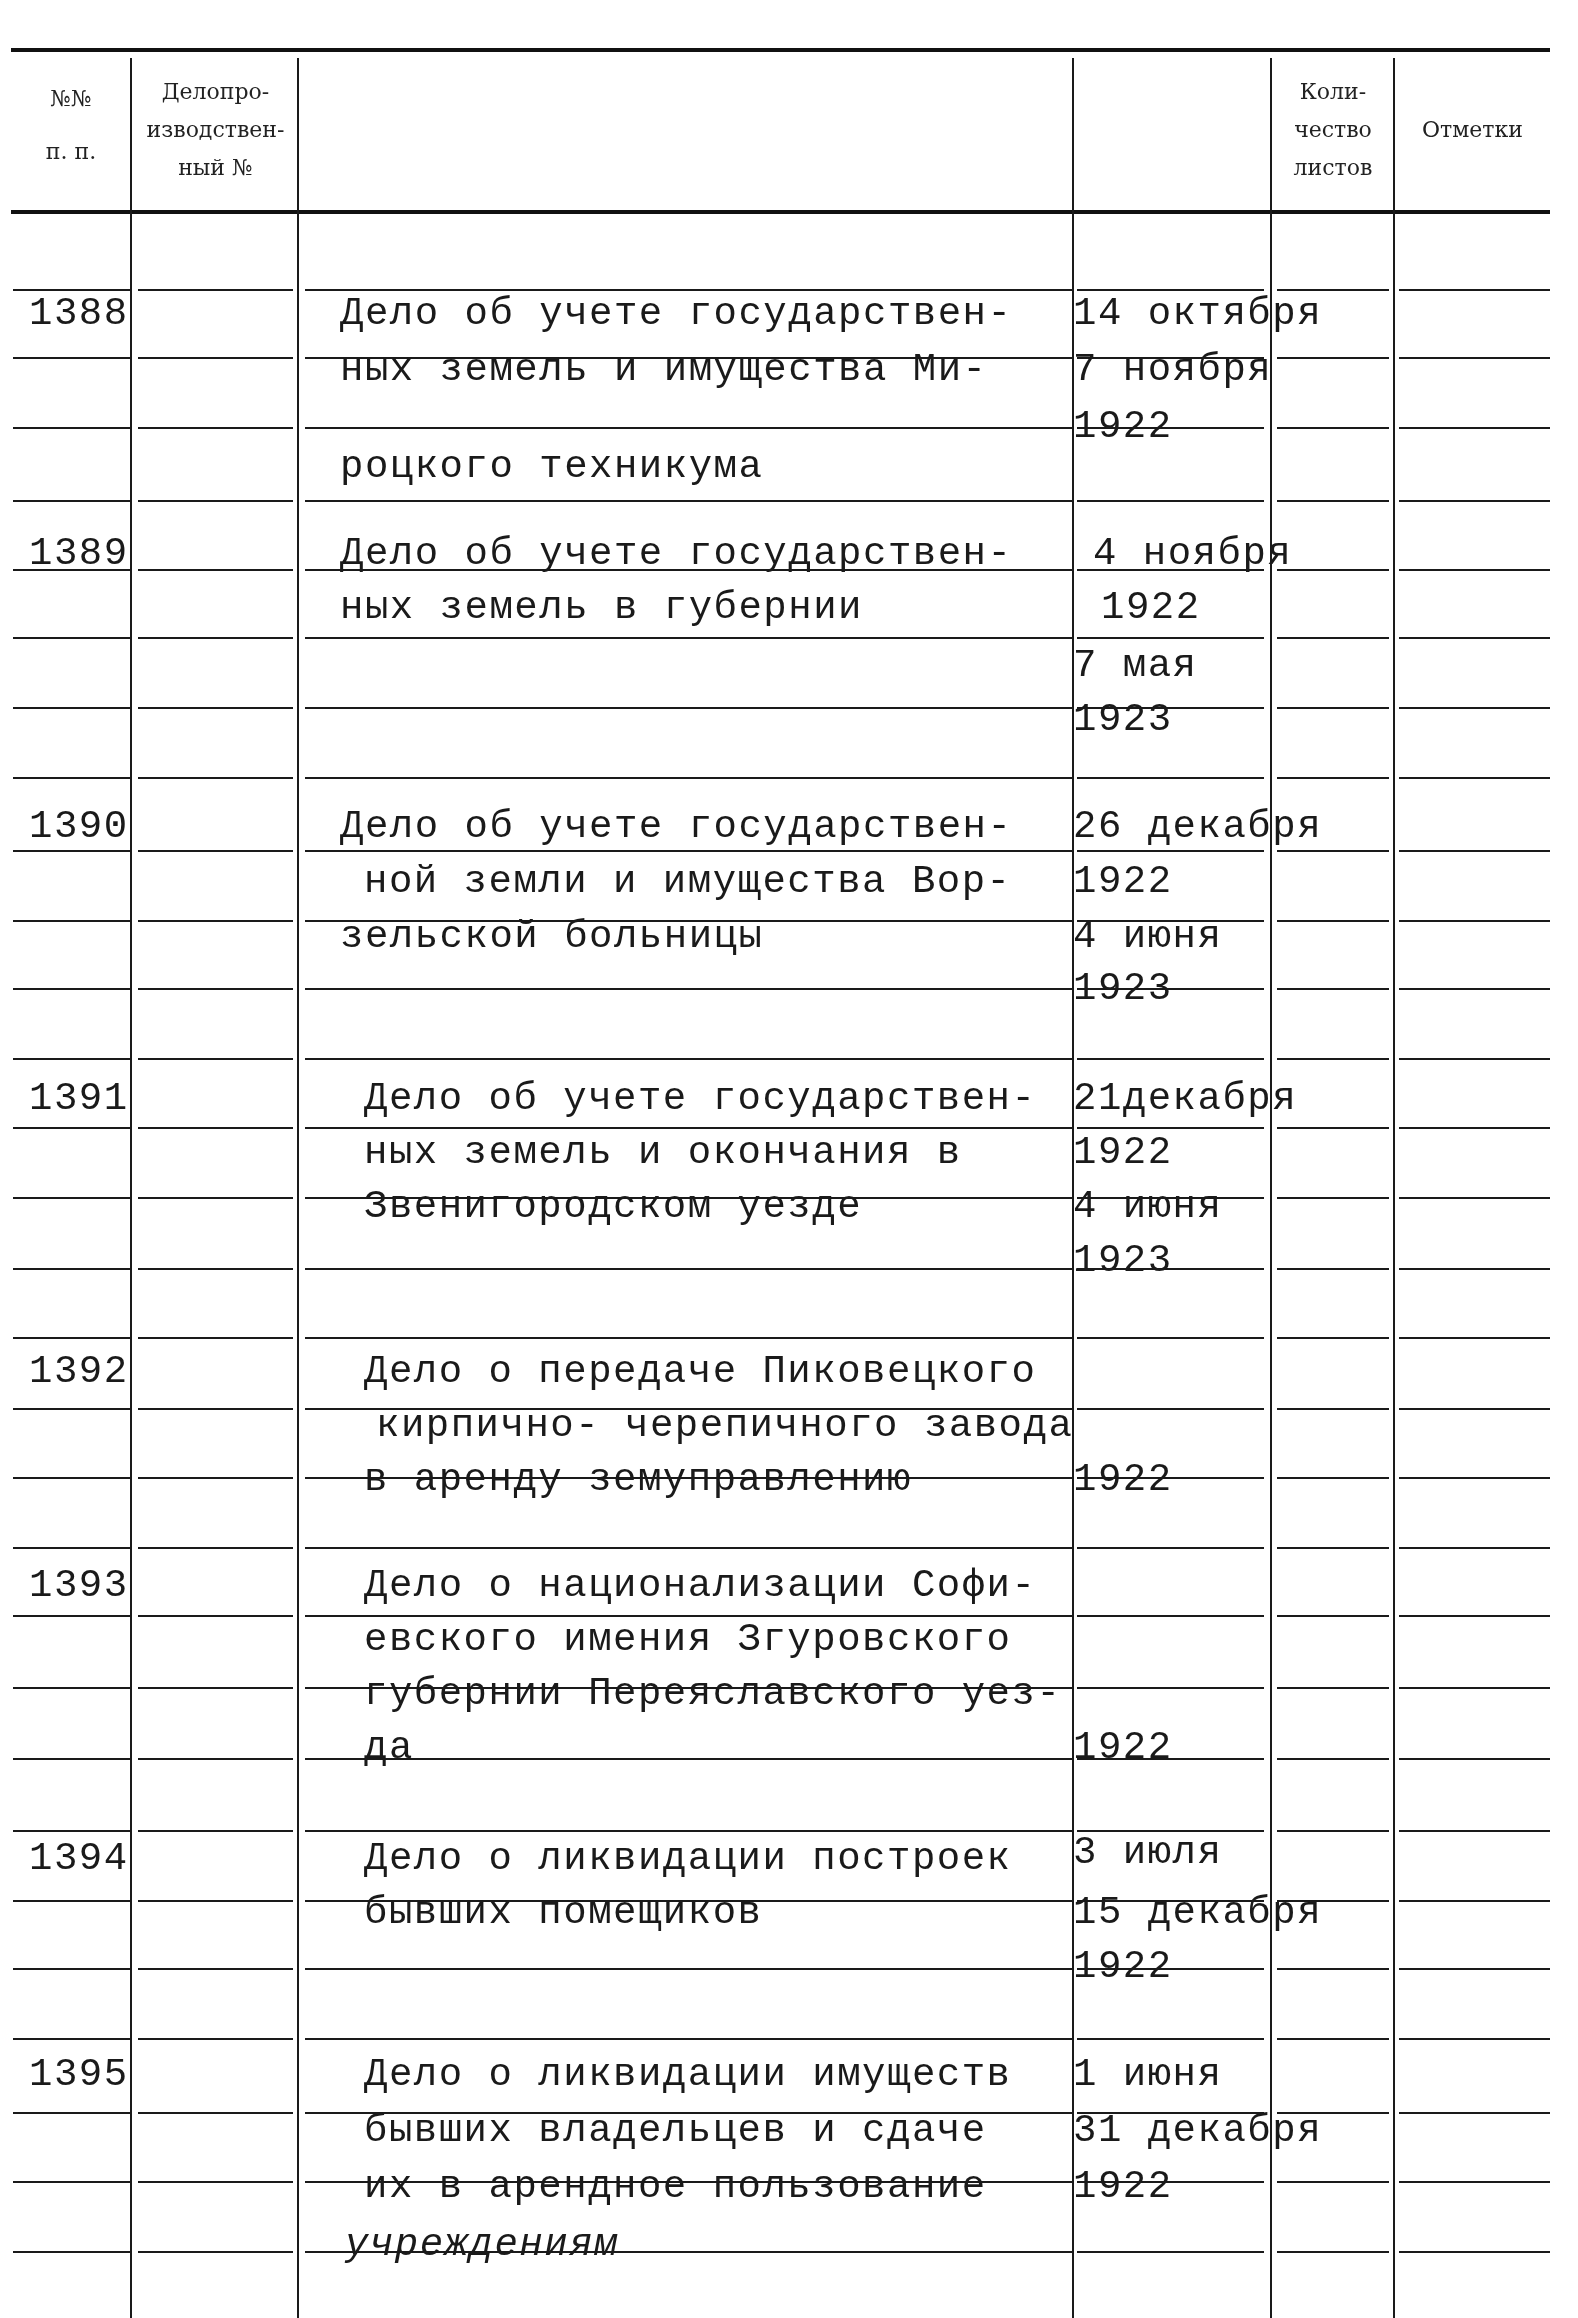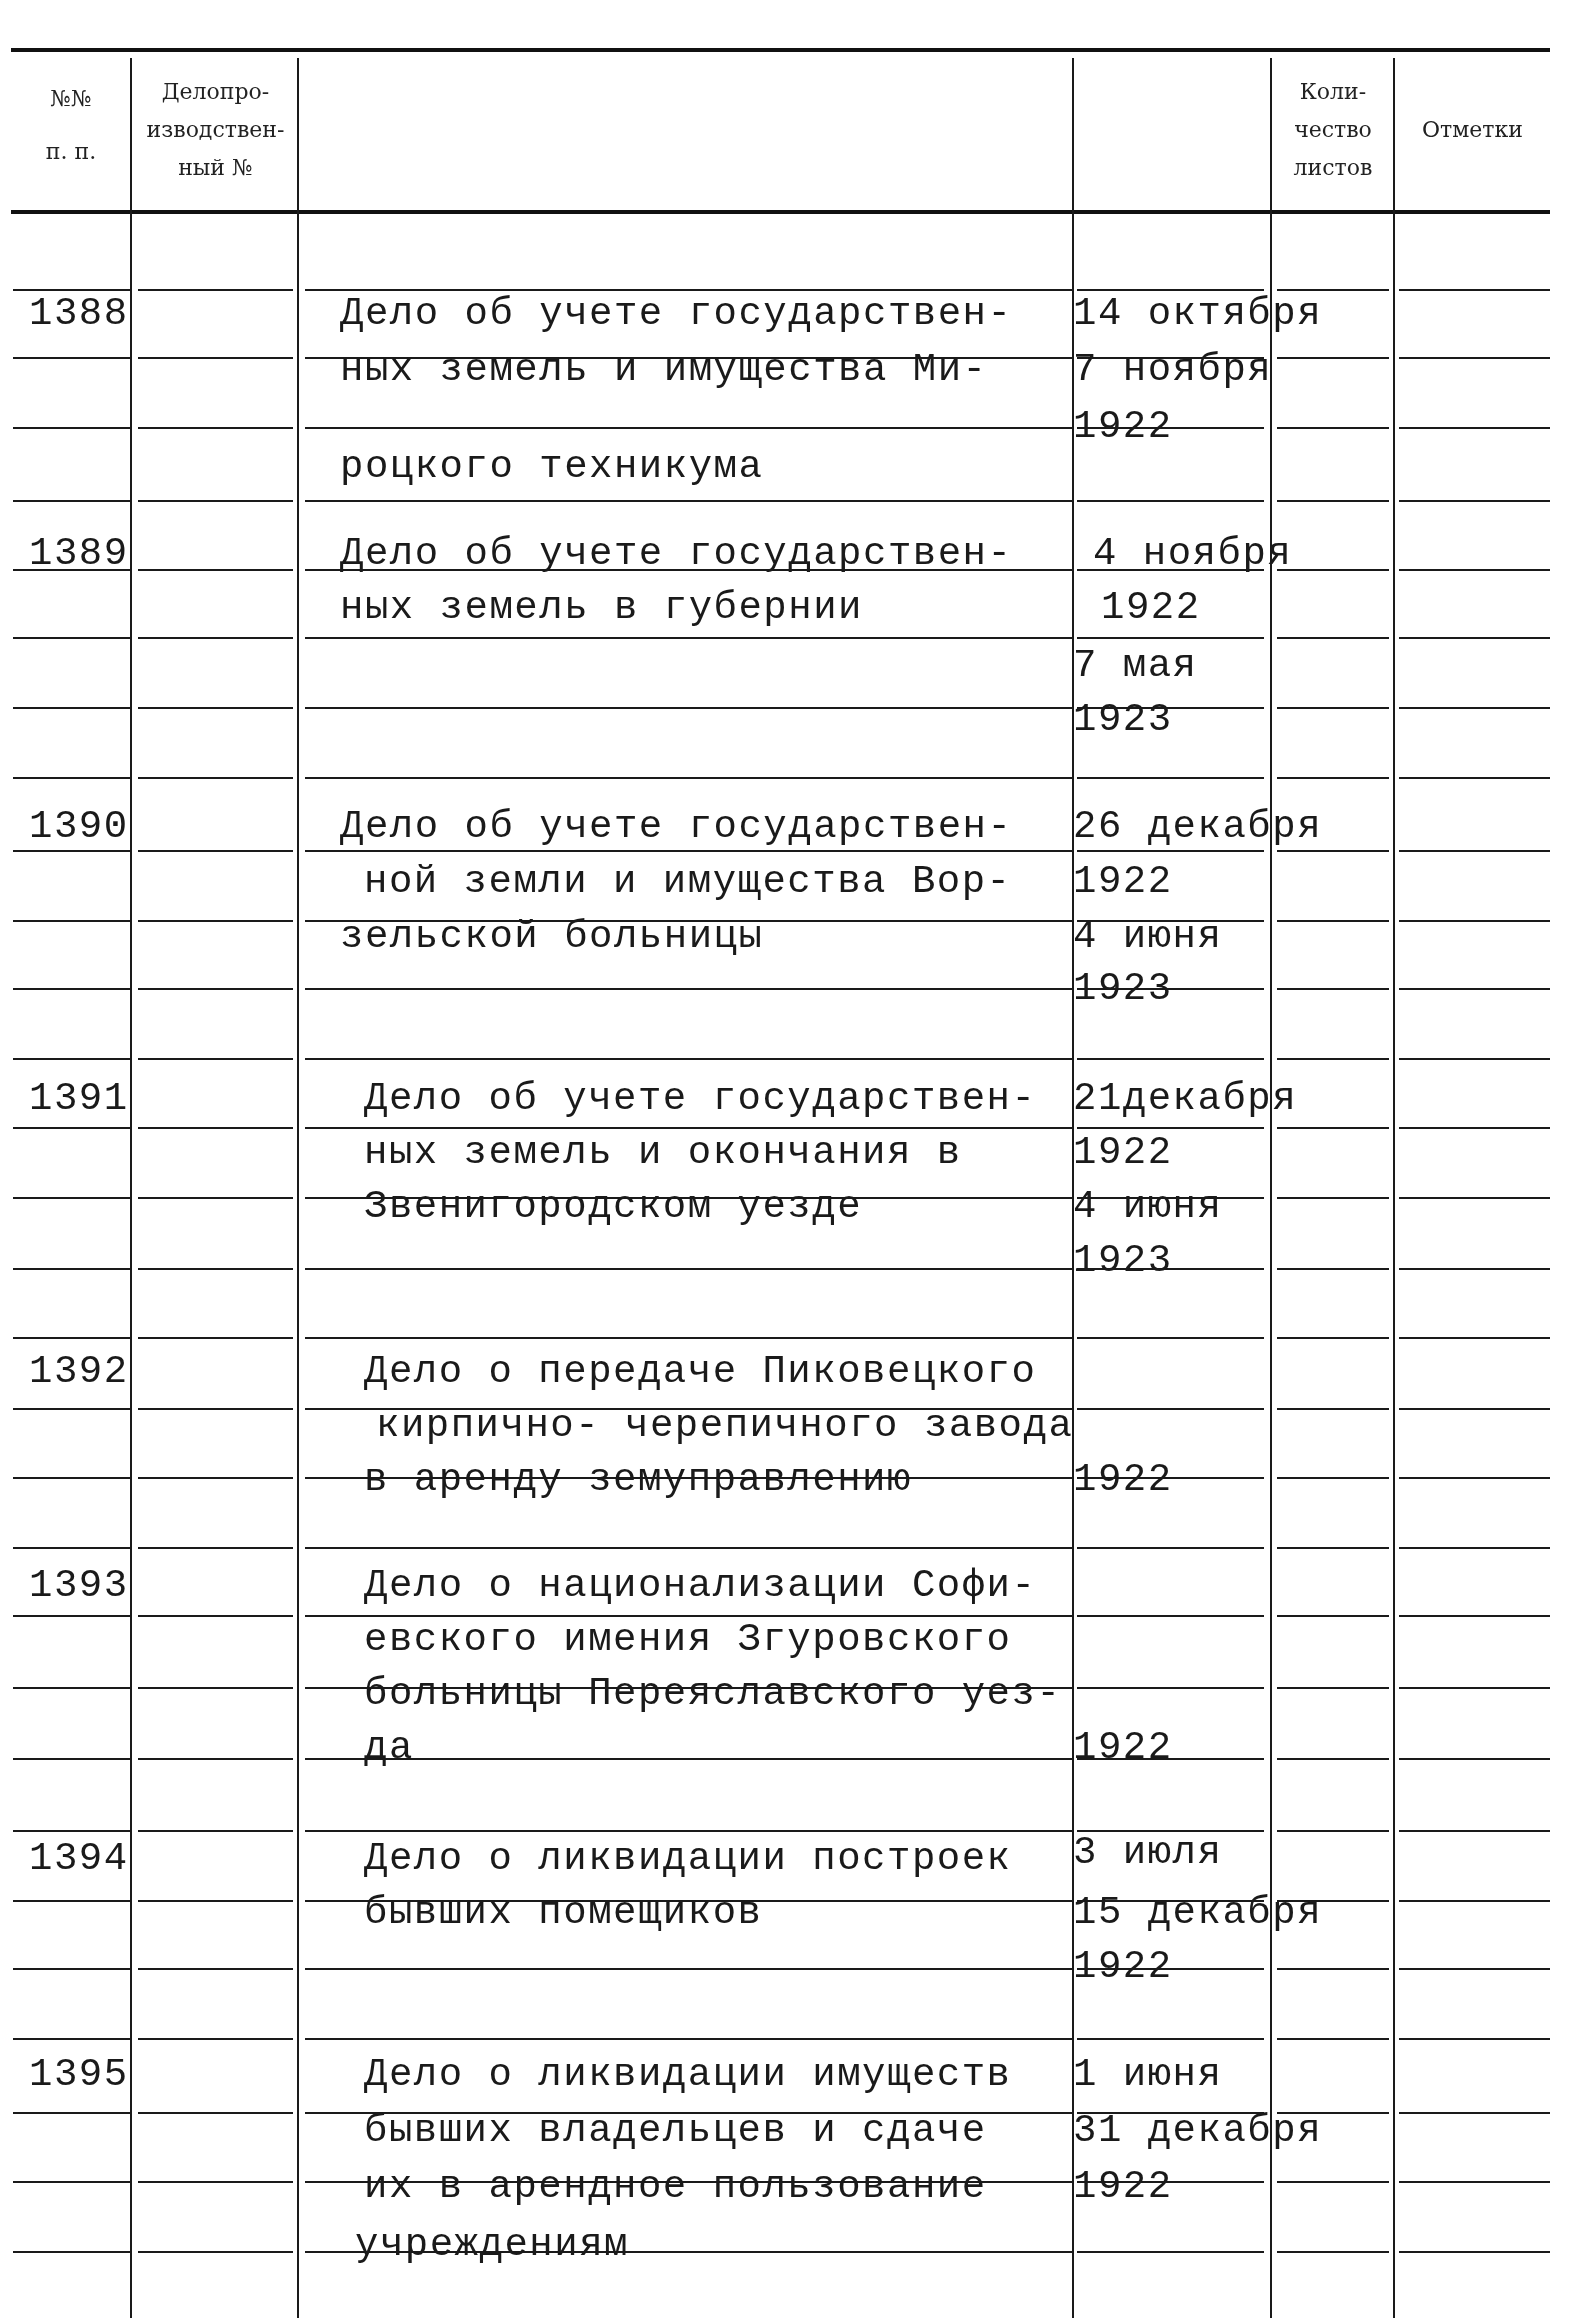--- a/index.html
+++ b/index.html
@@ -268,39 +268,39 @@
     <div class="cell title" style="left:364px;top:1350px;">Дело о передаче Пиковецкого</div>
     <div class="cell title" style="left:376px;top:1404px;">кирпично- черепичного завода</div>
     <div class="cell title" style="left:364px;top:1458px;">в аренду земуправлению</div>
     <div class="cell date" style="top:1458px;">1922</div>
   </div>
 
   <div>
     <div class="cell num" style="top:1564px;">1393</div>
     <div class="cell title" style="left:364px;top:1564px;">Дело о национализации Софи-</div>
     <div class="cell title" style="left:364px;top:1618px;">евского имения Згуровского</div>
-    <div class="cell title" style="left:364px;top:1672px;">больницы Переяславского уез-</div>
+    <div class="cell title" style="left:364px;top:1672px;">губернии Переяславского уез-</div>
     <div class="cell title" style="left:364px;top:1726px;">да</div>
     <div class="cell date" style="top:1726px;">1922</div>
   </div>
 
   <div>
     <div class="cell num" style="top:1837px;">1394</div>
     <div class="cell title" style="left:364px;top:1837px;">Дело о ликвидации построек</div>
     <div class="cell title" style="left:364px;top:1891px;">бывших помещиков</div>
     <div class="cell date" style="top:1831px;">3 июля</div>
     <div class="cell date" style="top:1891px;">15 декабря</div>
     <div class="cell date" style="top:1945px;">1922</div>
   </div>
 
   <div>
     <div class="cell num" style="top:2053px;">1395</div>
     <div class="cell title" style="left:364px;top:2053px;">Дело о ликвидации имуществ</div>
     <div class="cell title" style="left:364px;top:2109px;">бывших владельцев и сдаче</div>
     <div class="cell title" style="left:364px;top:2165px;">их в арендное пользование</div>
-    <div class="cell title" style="left:355px;top:2223px;">учреждениям</div>
+    <div class="cell title" style="left:345px;top:2223px;font-style:italic;">учреждениям</div>
     <div class="cell date" style="top:2053px;">1 июня</div>
     <div class="cell date" style="top:2109px;">31 декабря</div>
     <div class="cell date" style="top:2165px;">1922</div>
   </div>
 
 </div>
 
 
 </body></html>

